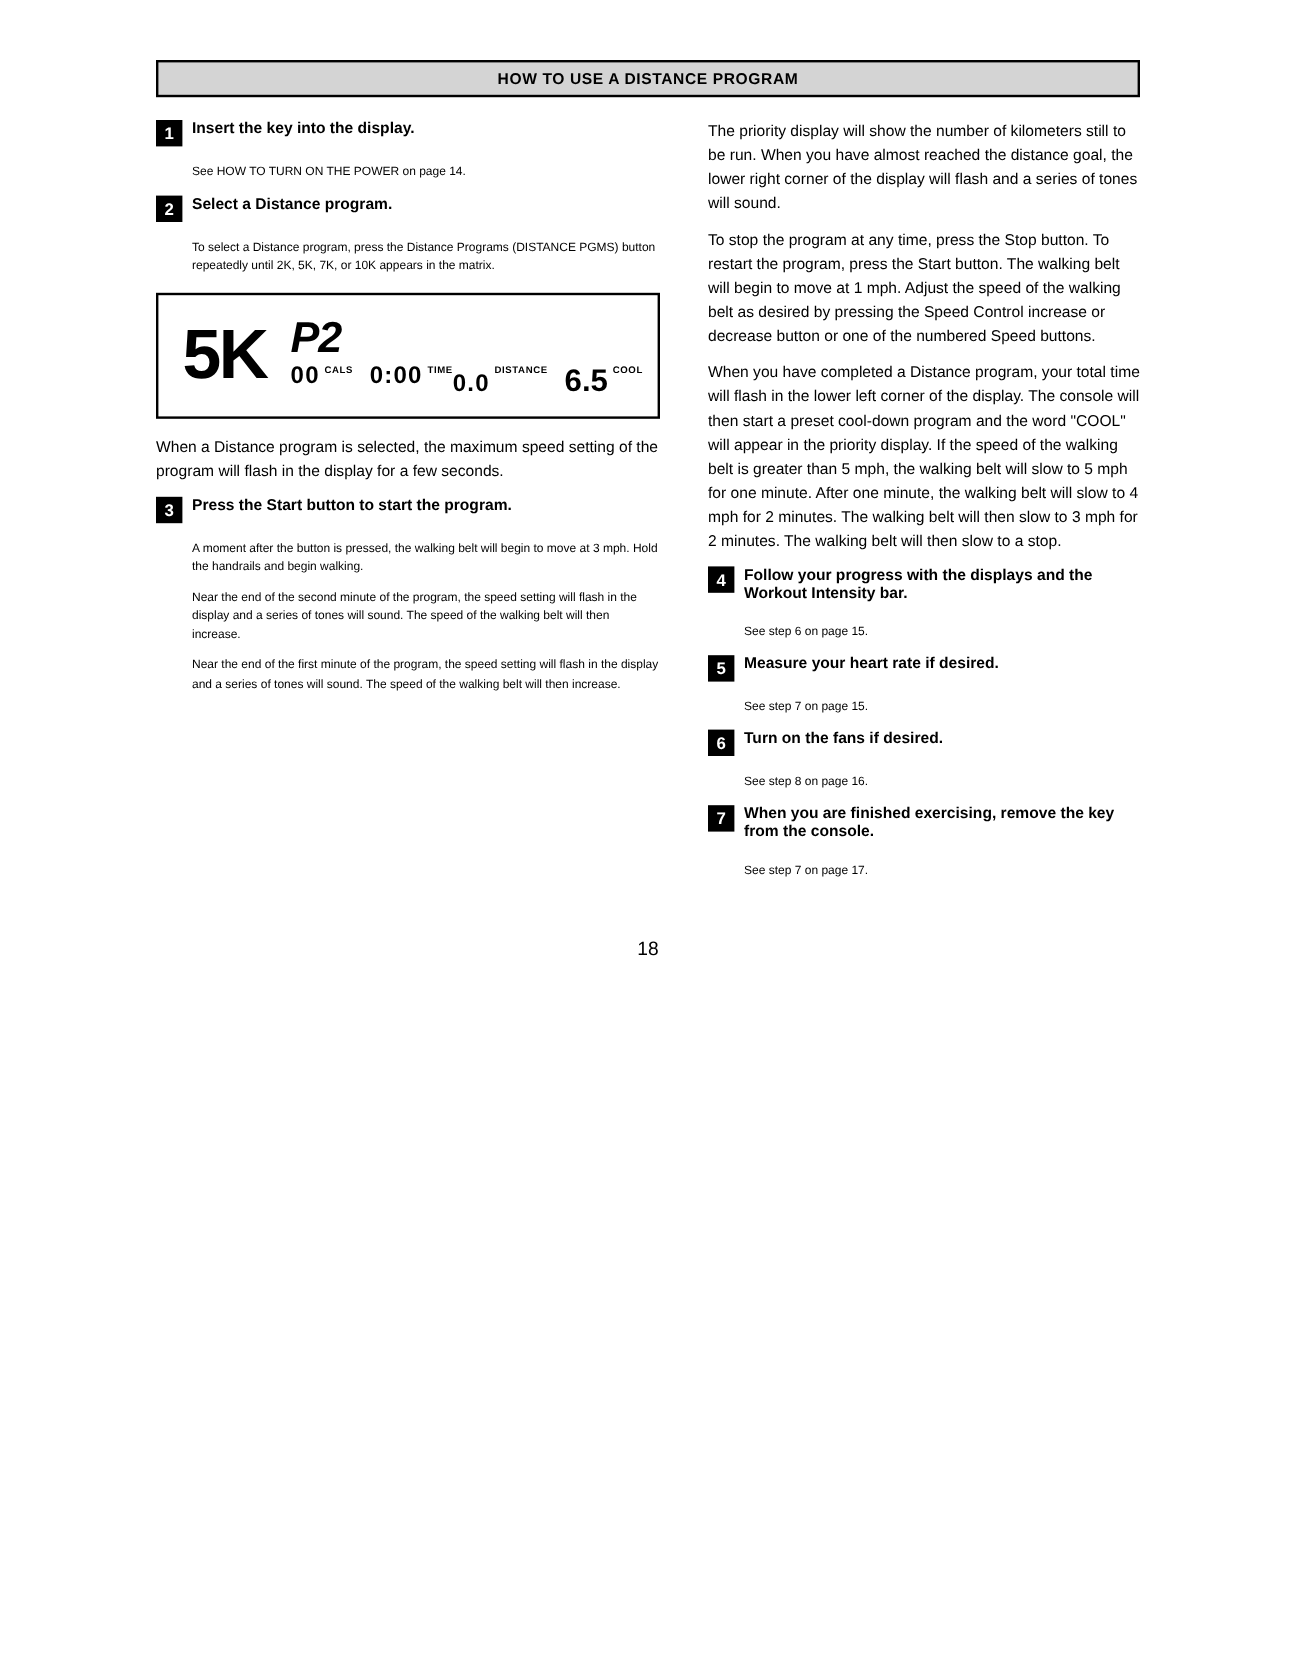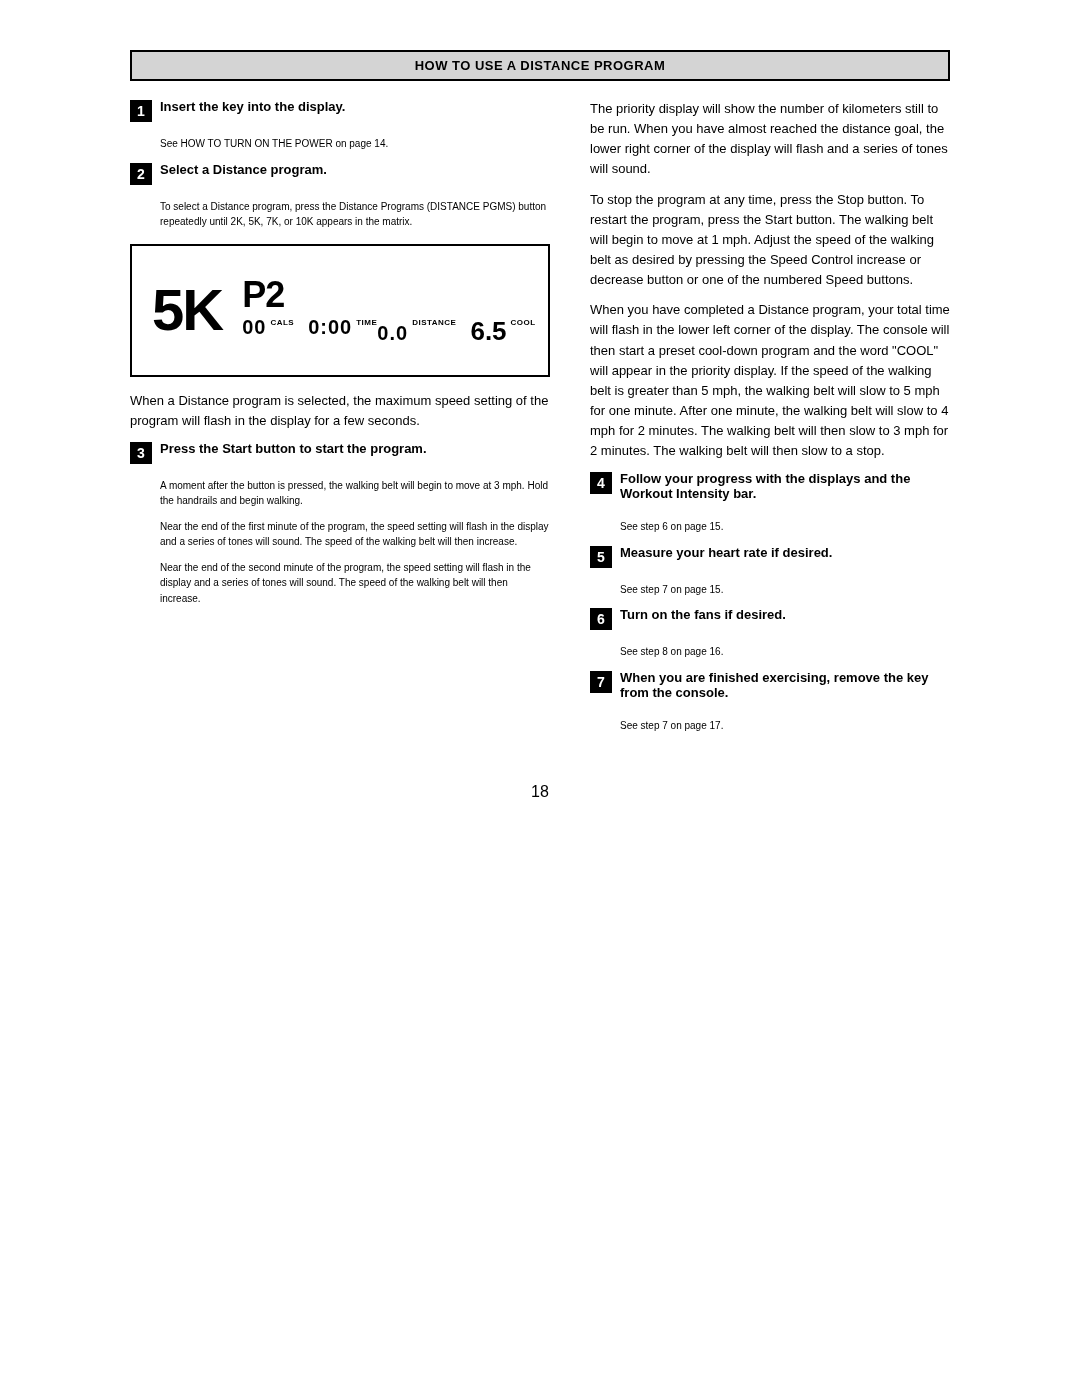--- a/index.html
+++ b/index.html
@@ -77,37 +77,38 @@
     .body-text-plain {
       font-size: 13px;
       line-height: 1.55;
       margin-bottom: 10px;
     }
 
     
     .display-box {
       border: 2px solid #000;
       margin: 14px 0 14px 0;
-      padding: 28px 20px;
+      padding: 14px 20px;
       background: #fff;
       display: flex;
       align-items: center;
       gap: 20px;
     }
     .display-big {
       font-size: 58px;
       font-weight: 900;
       font-family: 'Arial Black', Arial, sans-serif;
       letter-spacing: -2px;
       line-height: 1;
     }
     .display-p2 {
       font-size: 36px;
       font-weight: 900;
       font-family: 'Arial Black', Arial, sans-serif;
+      font-style: italic;
       letter-spacing: -1px;
     }
     .display-right {
       display: flex;
       flex-direction: row;
       gap: 0;
     }
     .display-row {
       display: flex;
       align-items: baseline;
@@ -210,22 +211,22 @@
 
       <div class="body-text-plain">When a Distance program is selected, the maximum speed setting of the program will flash in the display for a few seconds.</div>
 
       <div class="step">
         <div class="step-num">3</div>
         <div class="step-content">
           <span class="step-title">Press the Start button to start the program.</span>
         </div>
       </div>
       <div class="body-text">A moment after the button is pressed, the walking belt will begin to move at 3 mph. Hold the handrails and begin walking.</div>
+      <div class="body-text">Near the end of the second minute of the program, the speed setting will flash in the display and a series of tones will sound. The speed of the walking belt will then increase.</div>
       <div class="body-text">Near the end of the first minute of the program, the speed setting will flash in the display and a series of tones will sound. The speed of the walking belt will then increase.</div>
-      <div class="body-text">Near the end of the second minute of the program, the speed setting will flash in the display and a series of tones will sound. The speed of the walking belt will then increase.</div>
 
     </div>
 
     <div class="col-right">
 
       <div class="body-text-plain">The priority display will show the number of kilometers still to be run. When you have almost reached the distance goal, the lower right corner of the display will flash and a series of tones will sound.</div>
       <div class="body-text-plain">To stop the program at any time, press the Stop button. To restart the program, press the Start button. The walking belt will begin to move at 1 mph. Adjust the speed of the walking belt as desired by pressing the Speed Control increase or decrease button or one of the numbered Speed buttons.</div>
       <div class="body-text-plain">When you have completed a Distance program, your total time will flash in the lower left corner of the display. The console will then start a preset cool-down program and the word "COOL" will appear in the priority display. If the speed of the walking belt is greater than 5 mph, the walking belt will slow to 5 mph for one minute. After one minute, the walking belt will slow to 4 mph for 2 minutes. The walking belt will then slow to 3 mph for 2 minutes. The walking belt will then slow to a stop.</div>
 
       <div class="step">

